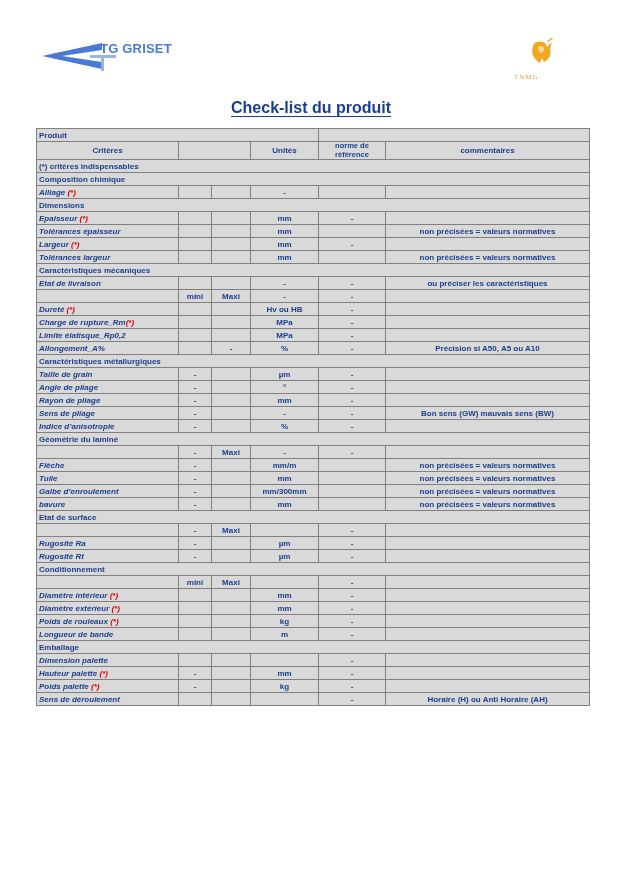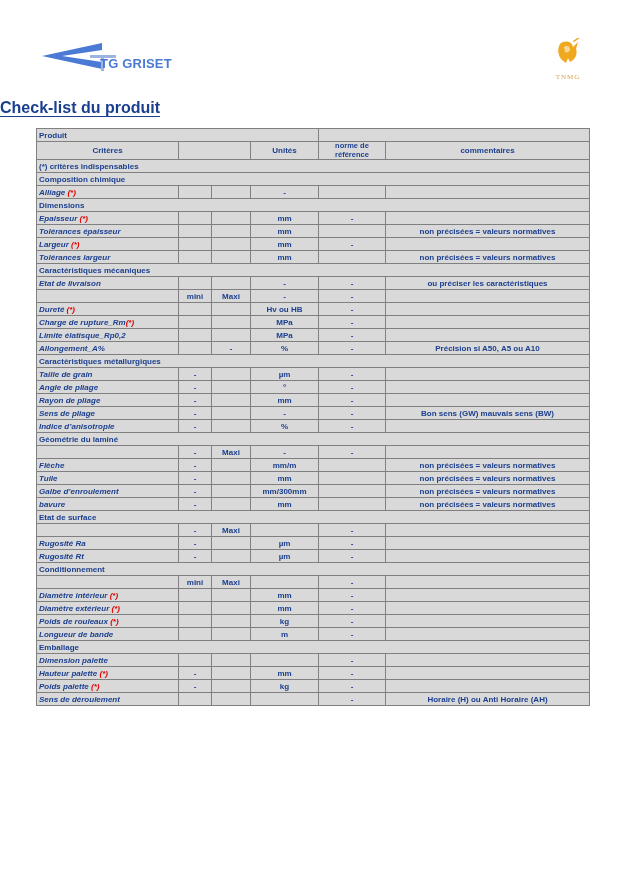--- a/index.html
+++ b/index.html
@@ -27,50 +27,51 @@
     position: absolute;
     left: 40px;
     top: 38px;
     width: 140px;
     height: 40px;
   }
   .logo-left svg { display: block; }
   .logo-left .brand {
     position: absolute;
     left: 60px;
-    top: 18px;
+    top: 3px;
     font-size: 13px;
     font-weight: bold;
     color: #4a7ad4;
     letter-spacing: 0.2px;
     font-family: "Liberation Sans", sans-serif;
   }
 
   .logo-right {
     position: absolute;
-    left: 540px;
+    left: 514px;
     top: 38px;
     width: 56px;
     height: 42px;
-    text-align: center;
+    text-align: left;
   }
   .logo-right .tnmg-text {
     font-size: 7px;
     color: #d8a44a;
     letter-spacing: 1px;
     font-family: "Liberation Serif", serif;
     margin-top: 1px;
   }
 
   
   .doc-title {
     position: absolute;
     left: 0;
     top: 99px;
     width: 622px;
+    text-align: center;
     font-size: 16px;
     font-weight: bold;
     color: #1b3f8f;
     text-decoration: underline;
     text-underline-offset: 3px;
     font-family: "Liberation Sans", sans-serif;
   }
 
   
   .tbl-wrap {

